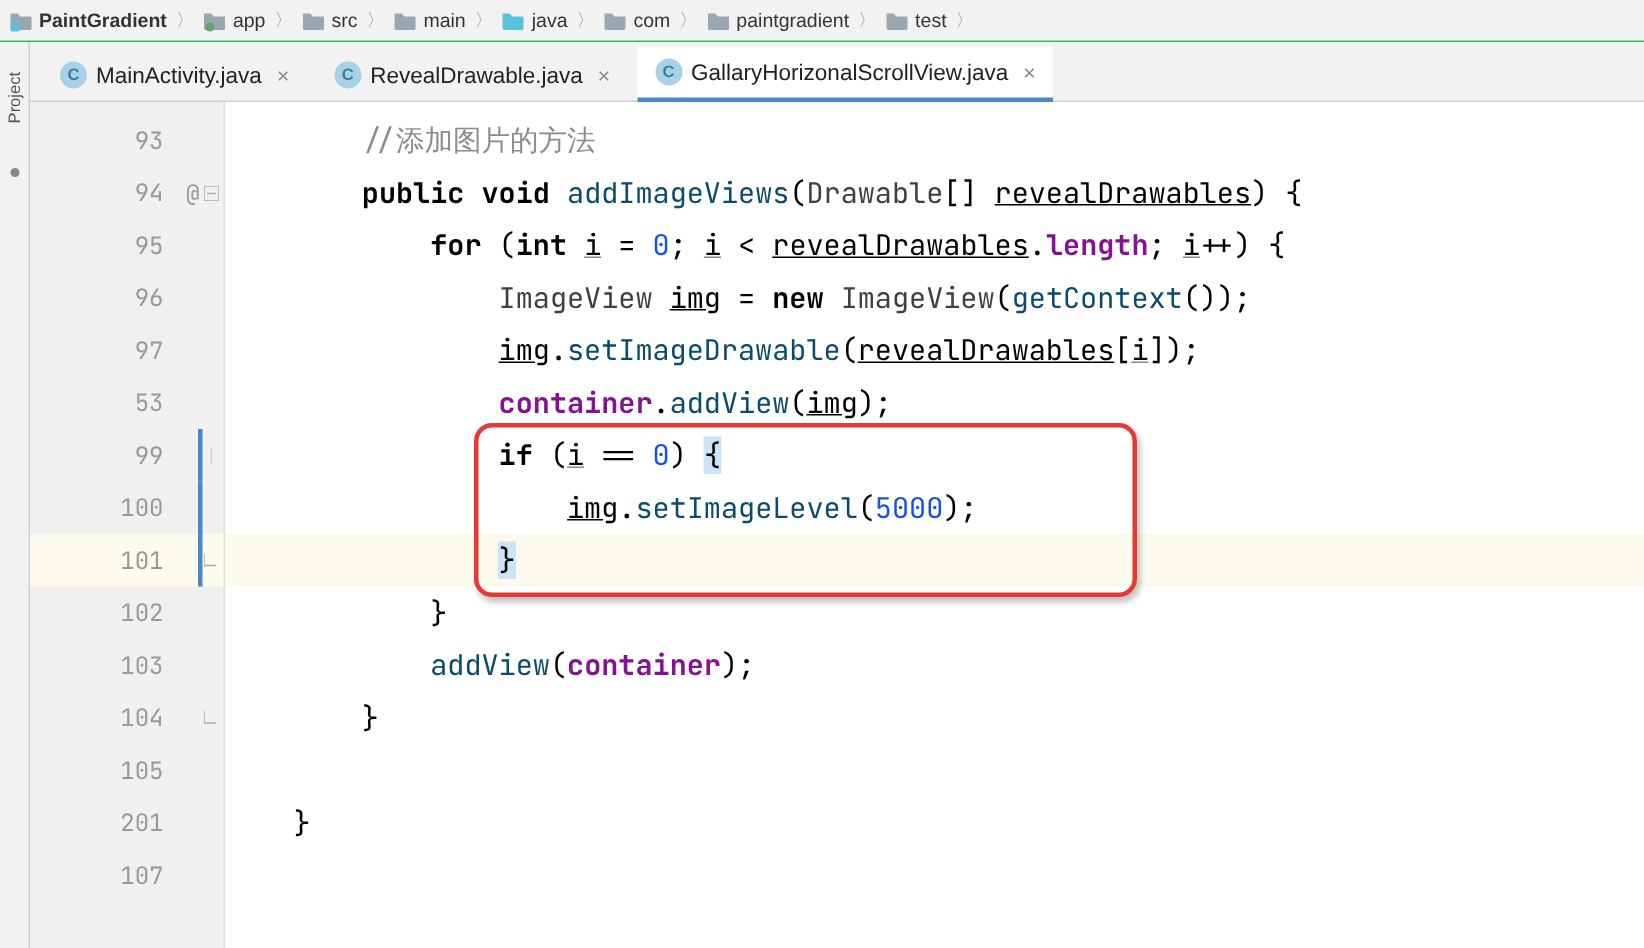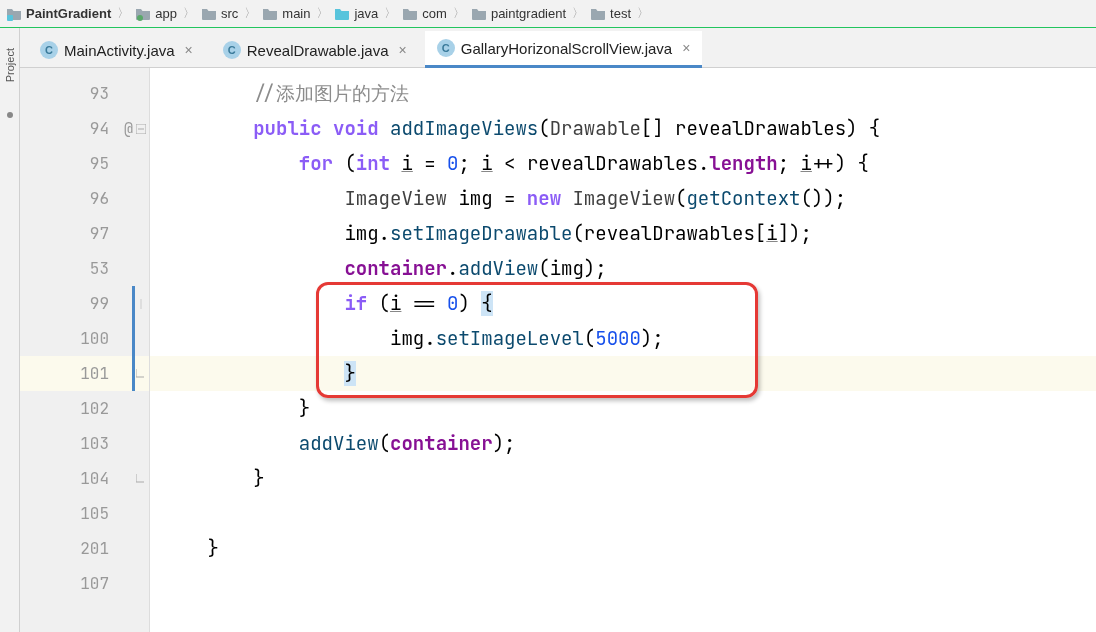--- a/index.html
+++ b/index.html
@@ -167,32 +167,32 @@
       flex: 1;
       padding-top: 8px;
       font-family: "JetBrains Mono", Menlo, Consolas, monospace;
       font-size: 19px;
       line-height: 35px;
       position: relative;
     }
     .code-line {
       height: 35px;
       white-space: pre;
-      padding-left: 12px;
+      padding-left: 0;
     }
     .code-line.current {
       background: #fcfaed;
     }
-    .kw { color: #8b5cf6; font-weight: bold; }
+    .kw { color: #000000; font-weight: bold; }
     .cm { color: #8c8c8c; }
     .ty { color: #404040; }
     .fn { color: #0c4a6e; }
     .fld { color: #871094; font-weight: bold; }
     .num { color: #1750eb; }
-    .vr { color: #000; }
+    .vr { color: #000; text-decoration: underline; }
     .ul { text-decoration: underline; text-decoration-color: #888; }
     .brace-hl { background: #cde4f6; }
     
     .highlight-box {
       position: absolute;
       border: 3px solid #e53935;
       border-radius: 12px;
       box-shadow: 2px 3px 4px rgba(0,0,0,0.25);
       pointer-events: none;
     }

